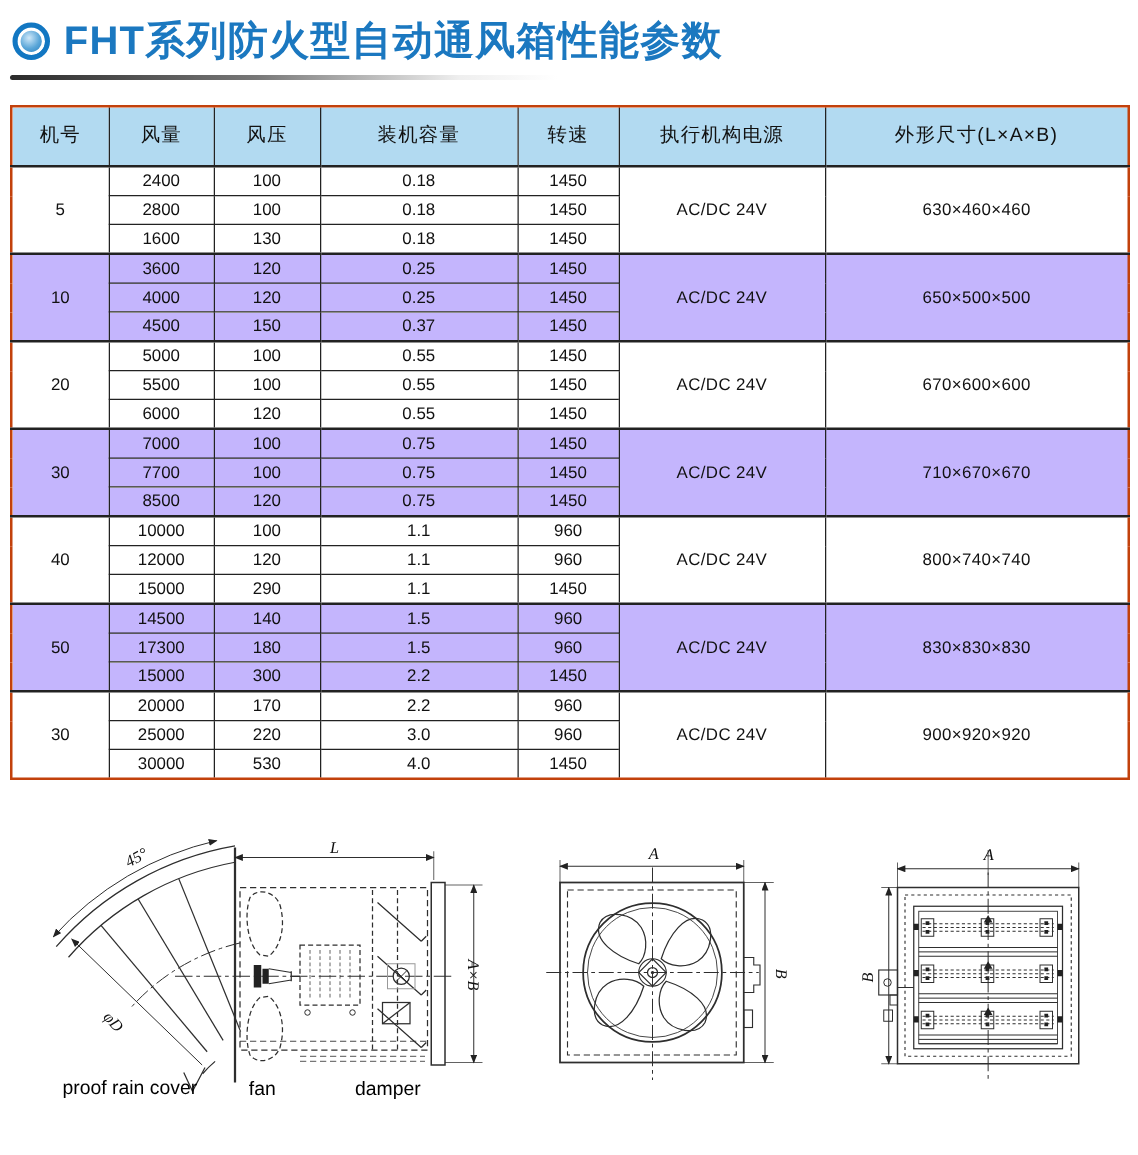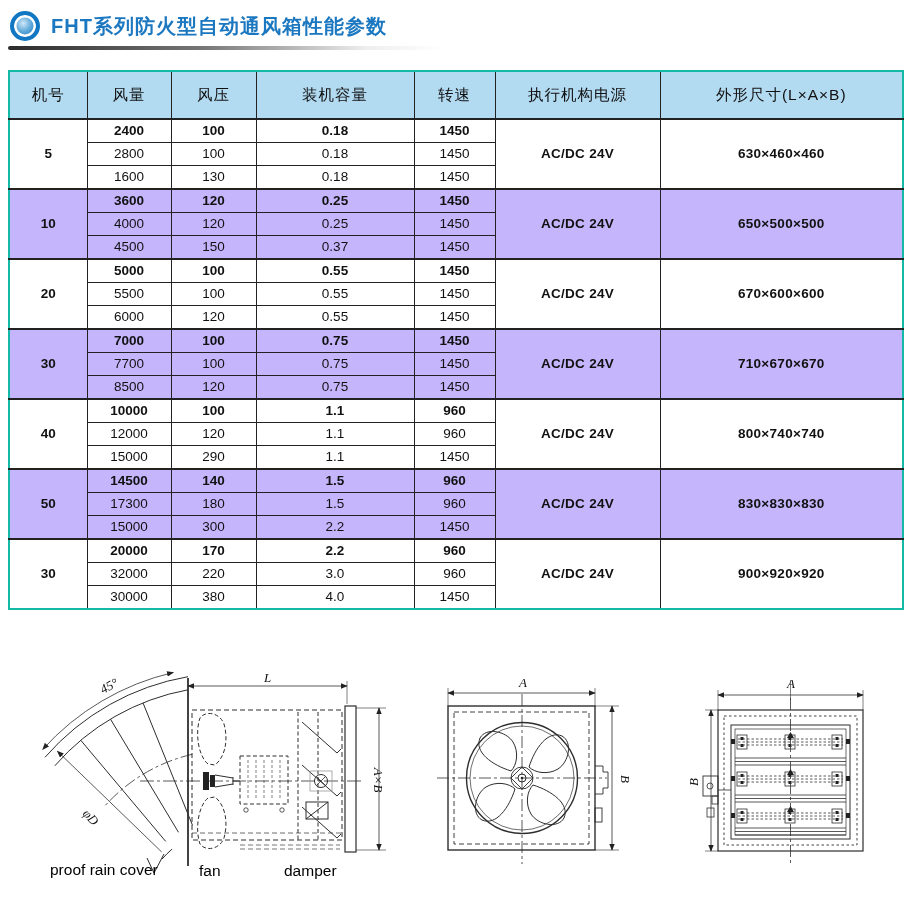--- a/index.html
+++ b/index.html
@@ -3,32 +3,32 @@
 <meta charset="utf-8">
 <style>
   html,body{margin:0;padding:0;background:#fff;}
   .page{position:relative;width:910px;height:924px;background:#fff;overflow:hidden;
         font-family:"Liberation Sans",sans-serif;color:#111;}
   
   .title-row{display:flex;align-items:center;gap:11px;padding:11px 0 0 10px;}
   .bullseye{width:22px;height:22px;border-radius:50%;border:4px solid #1277c2;
             box-shadow:inset 0 0 0 2.5px #fff;flex:0 0 auto;
             background:radial-gradient(circle at 42% 38%,#cfe8f9 0%,#5aa6d8 45%,#0f6cb4 100%);}
-  .page-title{font-size:20px;font-weight:bold;color:#1b78c0;letter-spacing:1px;white-space:nowrap;}
+  .page-title{font-size:32px;font-weight:bold;color:#1b78c0;letter-spacing:1px;white-space:nowrap;}
   .title-rule{height:4px;margin:5px 0 0 8px;width:438px;border-radius:2px;
               background:linear-gradient(to right,#2b2b2b,#777 45%,rgba(190,190,190,.25) 82%,rgba(255,255,255,0));}
   
   table.spec{border-collapse:collapse;table-layout:fixed;width:894px;margin:20px 0 0 8px;
-             border:2px solid #14b8a6;}
+             border:2px solid #c2410c;}
   table.spec th,table.spec td{border:1px solid #222;text-align:center;vertical-align:middle;
              padding:0;font-size:13.5px;height:22px;line-height:1.05;overflow:hidden;}
   table.spec thead th{background:#b2daf1;height:46px;font-size:15.5px;font-weight:normal;letter-spacing:1px;}
   tr.row-white td{background:#ffffff;}
   tr.row-blue td{background:#c4b5fd;}
-  tr.group-start td{border-top:2px solid #222;font-weight:bold;}
+  tr.group-start td{border-top:2px solid #222;}
   td.power-cell,td.dims-cell{font-size:14px;letter-spacing:.3px;}
   
   .drawings{position:absolute;left:0;top:668px;width:910px;height:256px;}
   .drawings svg{position:absolute;top:0;}
   text.dim{font:italic 13px "Liberation Serif",serif;fill:#111;}
   text.cap{font:15.5px "Liberation Sans",sans-serif;fill:#000;}
 </style>
 </head>
 <body>
 
@@ -191,28 +191,28 @@
         <tr class="row-white group-start">
           <td rowspan="3" class="model-cell">30</td>
           <td>20000</td>
           <td>170</td>
           <td>2.2</td>
           <td>960</td>
           <td rowspan="3" class="power-cell">AC/DC 24V</td>
           <td rowspan="3" class="dims-cell">900×920×920</td>
         </tr>
         <tr class="row-white">
-          <td>32000</td>
+          <td>25000</td>
           <td>220</td>
           <td>3.0</td>
           <td>960</td>
         </tr>
         <tr class="row-white">
           <td>30000</td>
-          <td>380</td>
+          <td>530</td>
           <td>4.0</td>
           <td>1450</td>
         </tr>
       </tbody>
   </table>
 
   <div class="drawings">
 
     <svg style="left:0" width="440" height="254" viewBox="0 0 440 254">
       <defs>

